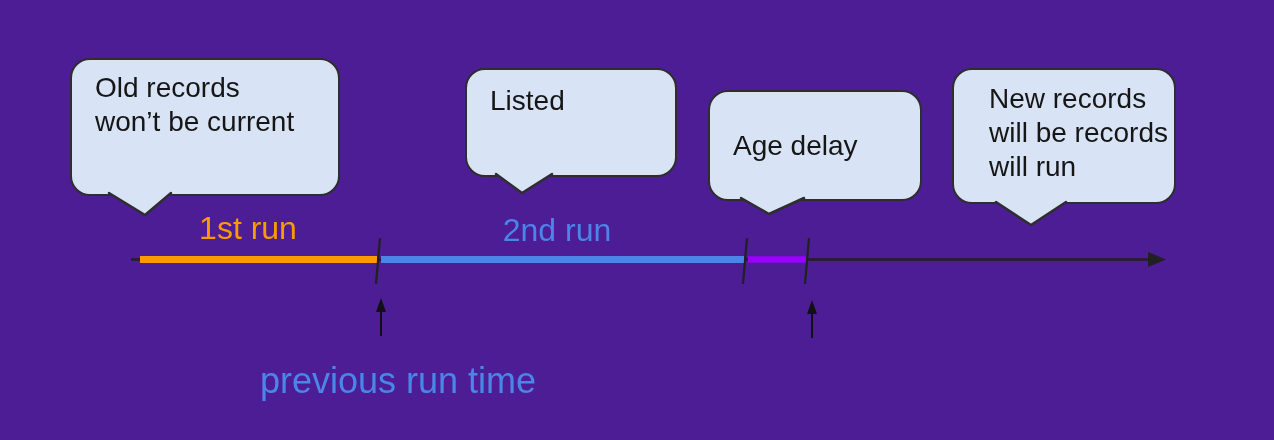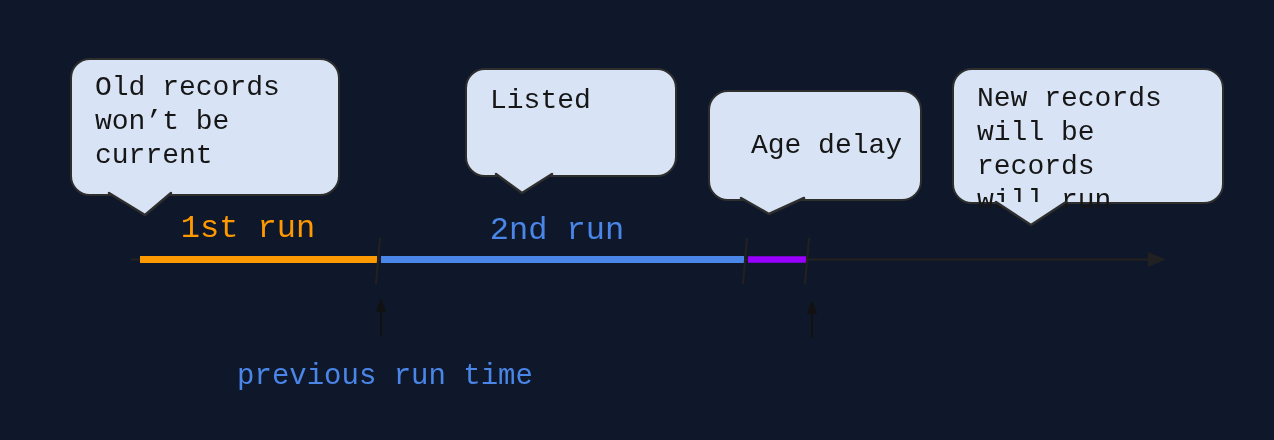--- a/index.html
+++ b/index.html
@@ -1,60 +1,60 @@
 <!DOCTYPE html>
 <html><head>
 <meta charset="utf-8">
 <style>
   html,body { margin:0; padding:0; background:#ffffff; }
   #canvas {
     position:relative;
     width:1274px; height:440px;
-    background:#0f172a;
+    background:#4c1d95;
     overflow:hidden;
-    font-family:Liberation Mono, monospace;
+    font-family:Liberation Sans, sans-serif;
   }
   svg { position:absolute; left:0; top:0; }
 
   
   .bubble {
     position:absolute;
     box-sizing:border-box;
     background:#d8e4f5;
     border:2.5px solid #2e2e2e;
     border-radius:20px;
     color:#161616;
     font-size:28px;
     line-height:34px;
   }
   #bubble-old    { left:70px;  top:58px; width:270px; height:138px; padding:11px 0 0 23px; }
   #bubble-listed { left:465px; top:68px; width:212px; height:109px; padding:14px 8px 0 23px; }
-  #bubble-age    { left:708px; top:90px; width:214px; height:111px; display:flex; align-items:center; padding-left:23px;justify-content:center; }
-  #bubble-new    { left:952px; top:68px; width:272px; height:136px; padding:12px 0 0 23px; }
+  #bubble-age    { left:708px; top:90px; width:214px; height:111px; display:flex; align-items:center; padding-left:23px; }
+  #bubble-new    { left:952px; top:68px; width:224px; height:136px; padding:12px 0 0 35px; }
 
   .tail { position:absolute; z-index:3; }
   #tail-old    { left:105px; top:191px; }
   #tail-listed { left:492px; top:172px; }
   #tail-age    { left:737px; top:196px; }
   #tail-new    { left:992px; top:200px; }
   .tail path {
     fill:#d8e4f5;
     stroke:#2e2e2e;
     stroke-width:2.5;
     stroke-linejoin:round;
     stroke-linecap:round;
   }
 
   
   .run-label { position:absolute; font-size:32px; white-space:nowrap; }
   #label-run1 { left:248px; top:210px; transform:translateX(-50%); color:#ff9900; }
   #label-run2 { left:557px; top:212px; transform:translateX(-50%); color:#4a86e8; }
 
   
-  .time-label { position:absolute; font-size:29px; color:#4a86e8; white-space:nowrap; }
+  .time-label { position:absolute; font-size:36px; color:#4a86e8; white-space:nowrap;margin-left:13px; }
   #label-prev { left:385px; top:360px; transform:translateX(-50%); }
   #label-curr { left:847px; top:360px; transform:translateX(-50%); }
 </style>
 </head>
 <body>
 
 <div id="canvas">
 
   <svg width="1274" height="440" viewBox="0 0 1274 440">
 

